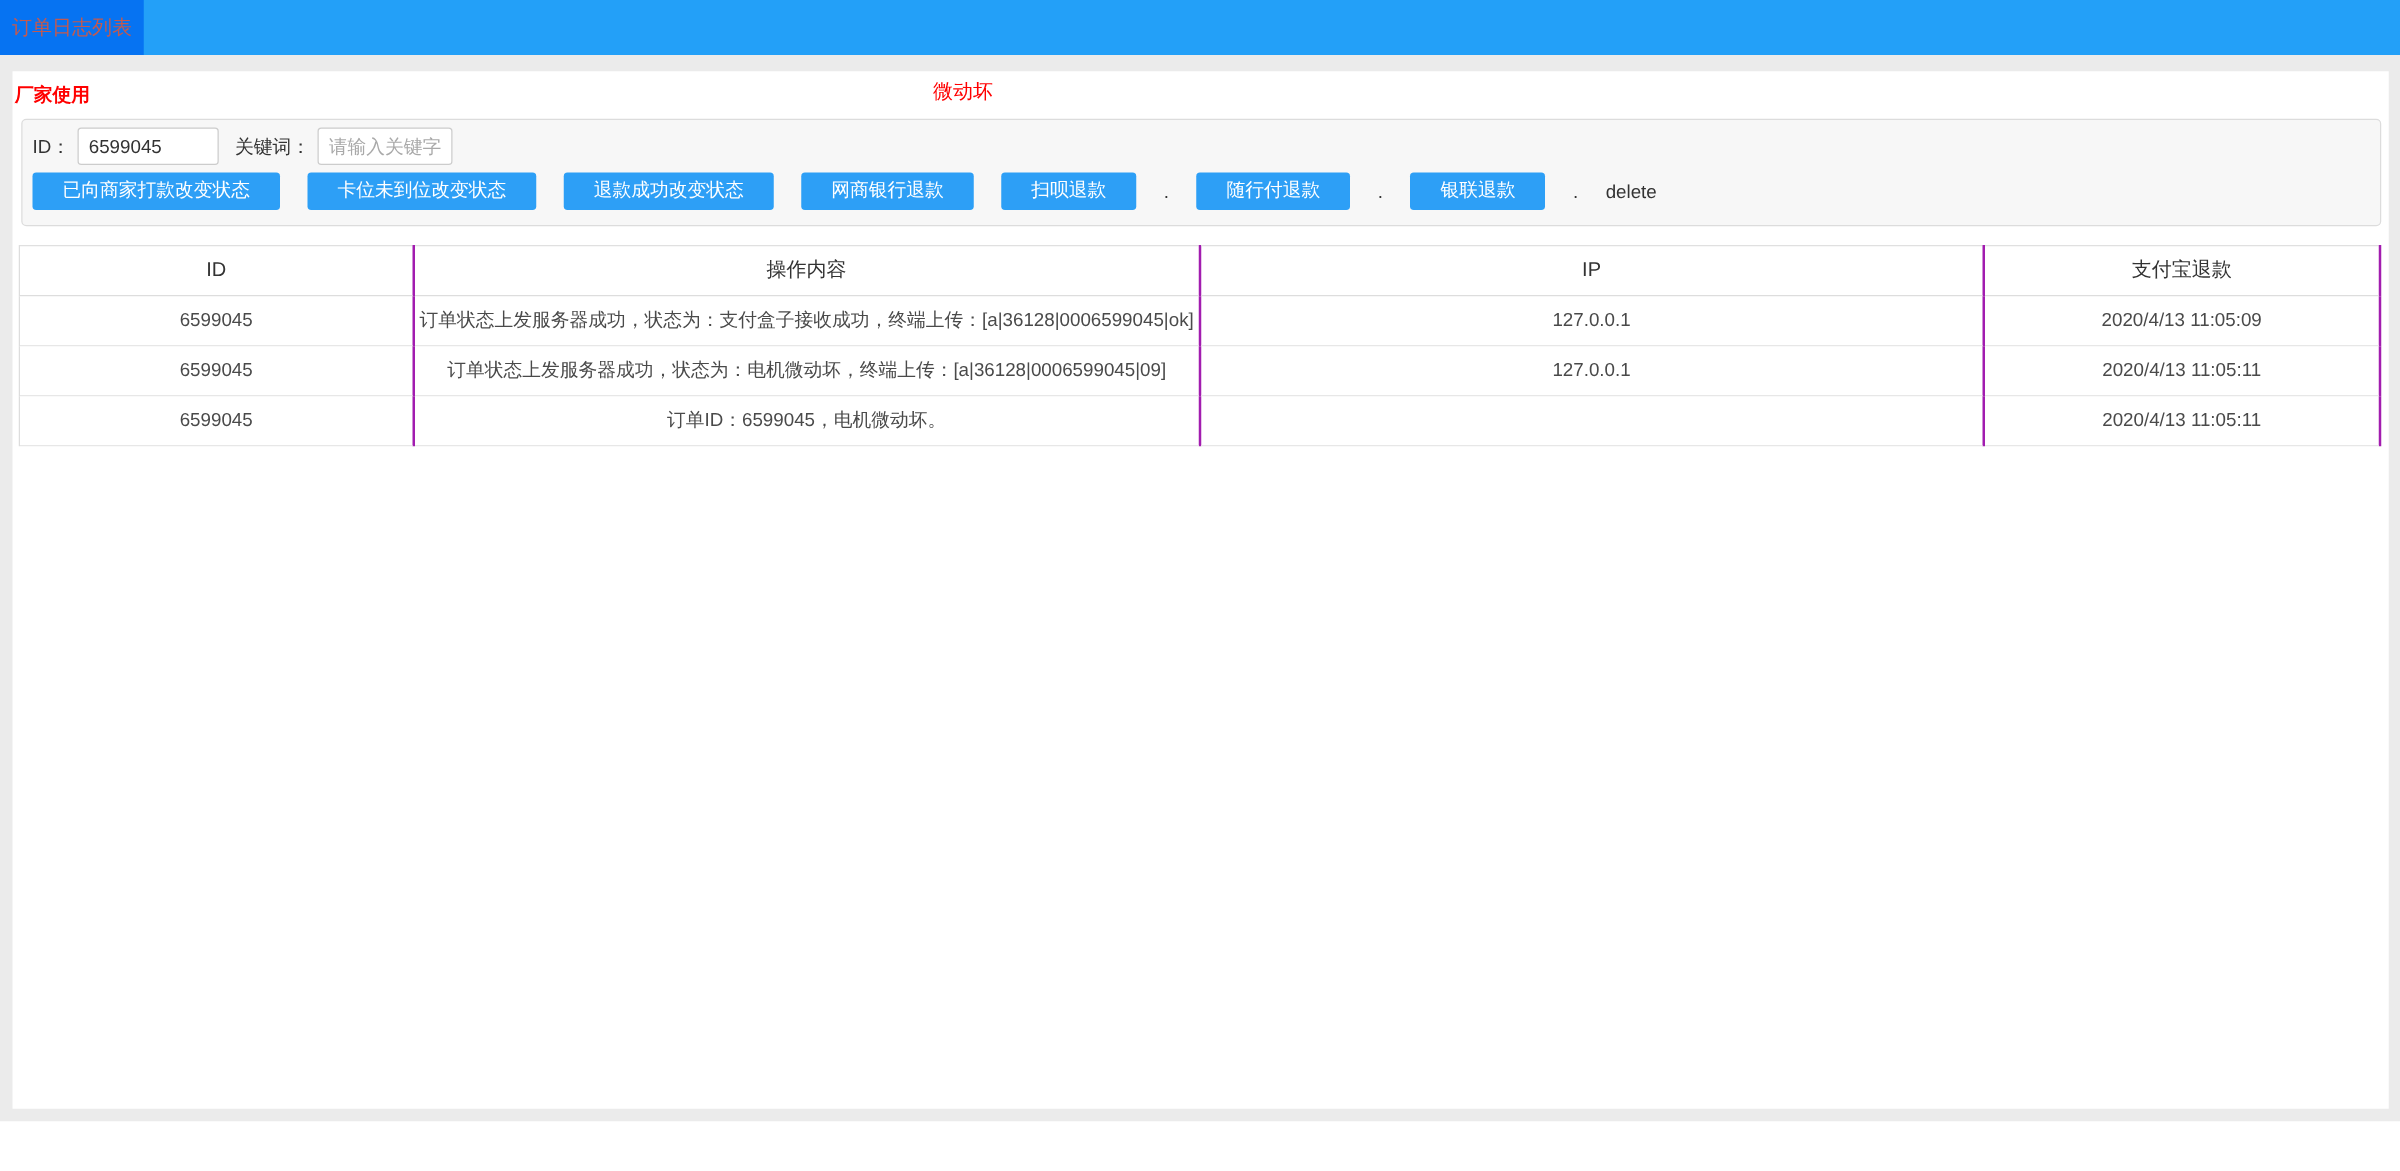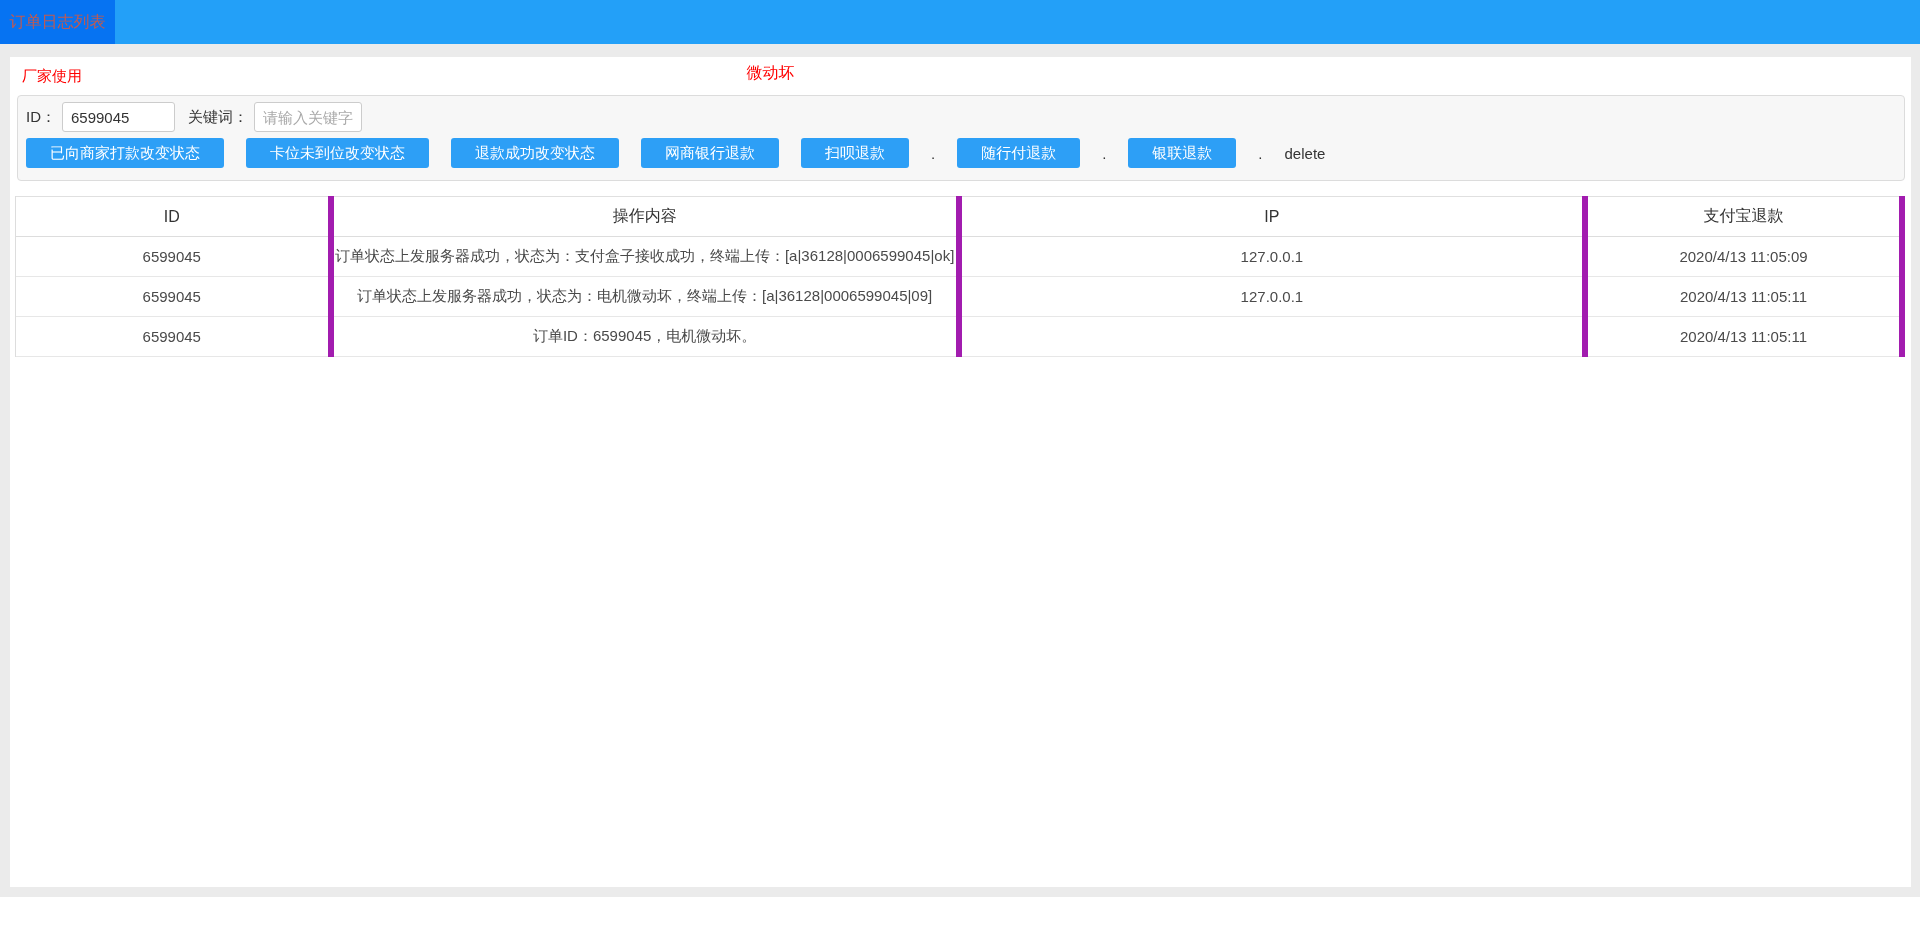--- a/index.html
+++ b/index.html
@@ -22,22 +22,22 @@
   
   .gray-wrap{
     background:var(--page-band,#ebebeb);
     height:853px;box-sizing:border-box;
     padding:13px 9px 10px 10px;
   }
   .card{background:#ffffff;height:830px;box-sizing:border-box;overflow:hidden;}
   
   .card-header{position:relative;height:38px;}
   .vendor{
-    position:absolute;left:12px;top:10px;
-    color:var(--alert-red,#ff0000);font-size:15px;font-weight:normal;
+    position:absolute;left:2px;top:10px;
+    color:var(--alert-red,#ff0000);font-size:15px;font-weight:bold;
   }
   .title-wrap{width:80%;text-align:center;padding-top:6px;}
   .title{color:var(--alert-red,#ff0000);font-size:16px;}
   
   .filter-panel{
     margin:0 6px 11px 7px;height:86px;box-sizing:border-box;
     background:#f7f7f7;border:1px solid #dcdcdc;border-radius:4px;
     padding:6px 8px 0 8px;
   }
   .filter-row{display:flex;align-items:center;height:30px;}
@@ -65,21 +65,21 @@
   .log-table{
     width:calc(100% - 11px);margin:15px 6px 0 5px;
     border-collapse:collapse;table-layout:fixed;
   }
   .log-table col.c1{width:16.7%;}
   .log-table col.c2{width:33.3%;}
   .log-table col.c3{width:33.2%;}
   .log-table col.c4{width:16.8%;}
   .log-table th,.log-table td{
     height:40px;box-sizing:border-box;text-align:center;vertical-align:middle;
-    border-left:1px solid #ddd;border-right:6px solid #a21caf;
+    border-left:1px solid #ddd;border-right:2px solid #a21caf;
     font-weight:normal;overflow:hidden;white-space:nowrap;
   }
   .log-table thead tr{border-top:1px solid #e0e0e0;border-bottom:1px solid #ddd;}
   .log-table tbody tr{border-bottom:1px solid #e7e7e7;}
   .log-table th{font-size:16px;color:#333;background:#fff;}
   .log-table td{font-size:15px;color:#4a4a4a;}
 </style>
 </head>
 <body>
 

